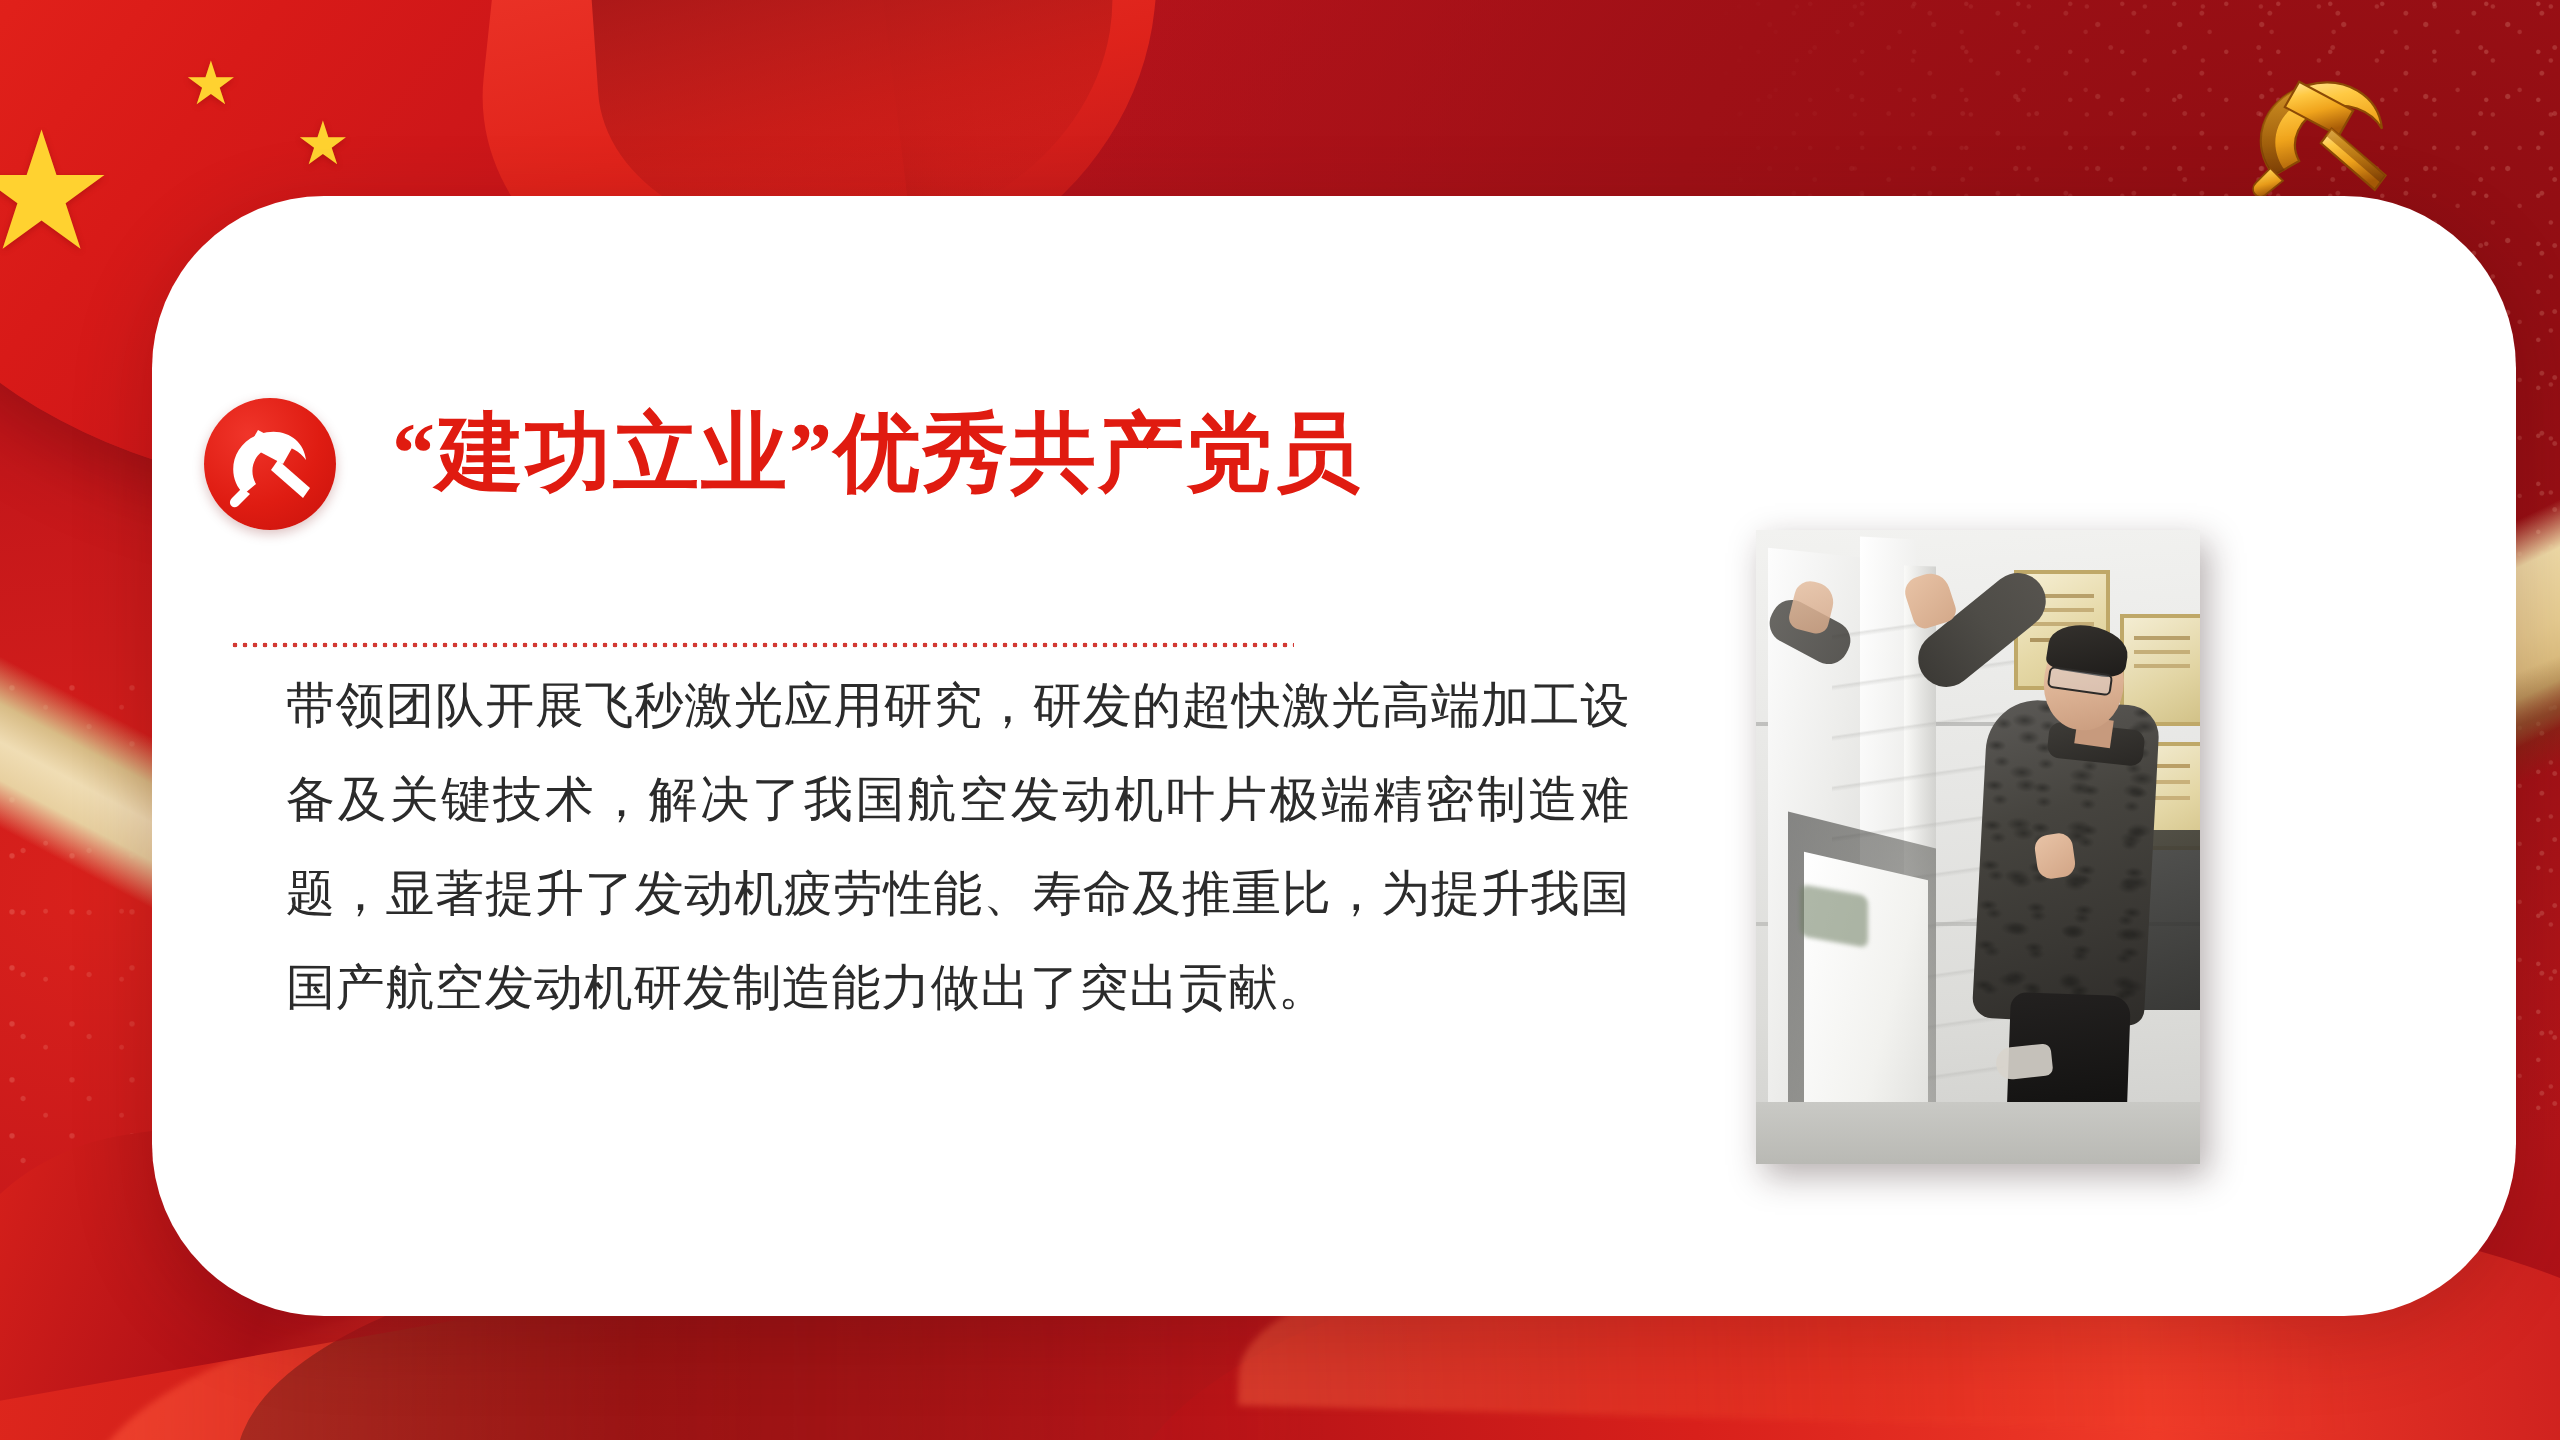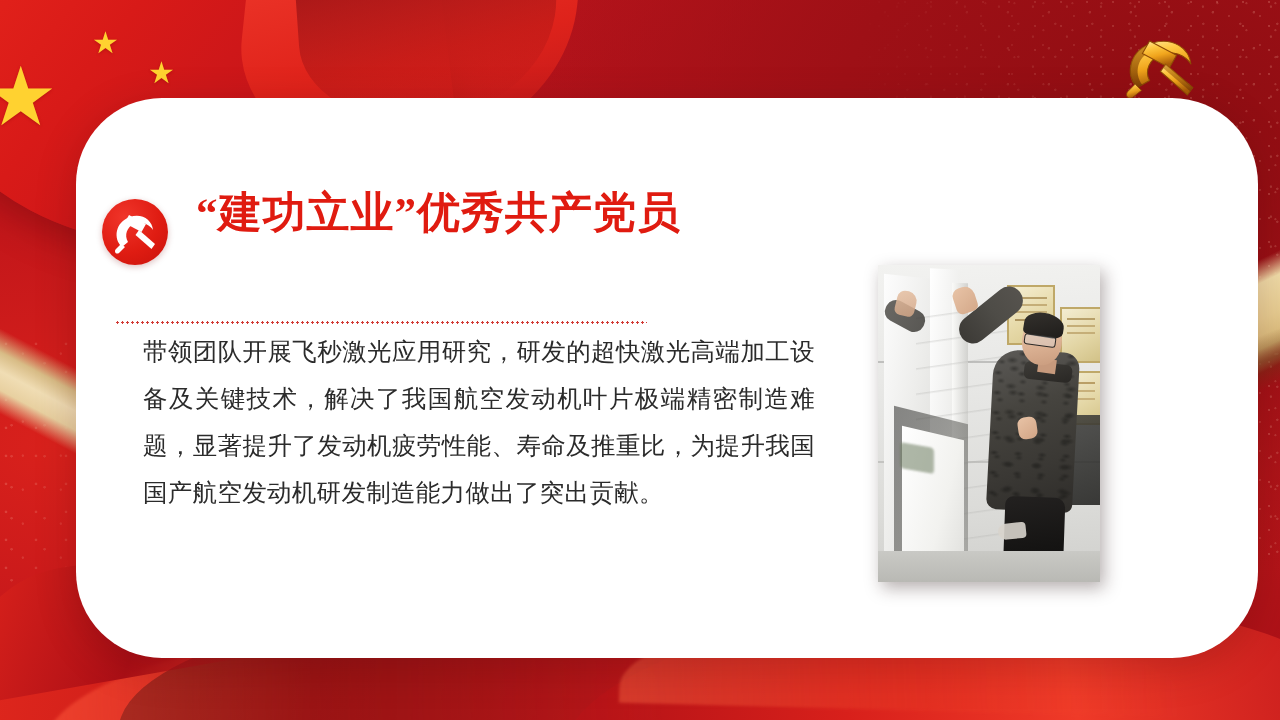--- a/index.html
+++ b/index.html
@@ -141,21 +141,21 @@
   
   .badge{
     position:absolute;left:102px;top:199px;width:66px;height:66px;
     border-radius:50%;
     background:radial-gradient(circle at 34% 28%,#F0352A 0%,#DF1C12 55%,#C8120C 100%);
     box-shadow:0 2px 6px rgba(120,10,10,.25);
   }
 
   
   .title-main{
-    position:absolute;left:196px;top:184px;width:700px;
+    position:absolute;left:196px;top:198px;width:700px;
     font-family:"Liberation Serif","DejaVu Serif",serif;
     font-weight:bold;font-size:43px;letter-spacing:1px;
     color:#E01B10;white-space:nowrap;
   }
   .title-name{
     position:absolute;left:196px;top:258px;width:540px;
     text-align:center;
     font-family:"Liberation Serif","DejaVu Serif",serif;
     font-weight:bold;font-size:41px;letter-spacing:4px;
     color:#6B2010;
@@ -165,21 +165,20 @@
     position:absolute;left:115px;top:321px;width:532px;height:3px;
     background-image:radial-gradient(circle,#D23A35 1.1px,transparent 1.3px);
     background-size:5px 3px;background-repeat:repeat-x;
   }
 
   .body-text{
     position:absolute;left:143px;top:330px;width:672px;
     font-size:24.5px;line-height:47px;color:#2B2B2B;
     text-align:justify;text-justify:inter-ideograph;
     letter-spacing:.3px;
-    font-family:Liberation Mono, monospace;
   }
 
   
   .photo{
     position:absolute;left:878px;top:265px;width:222px;height:317px;
     background:#DDD;overflow:hidden;
     box-shadow:4px 6px 16px rgba(40,20,20,.34), 0 0 0 1px rgba(255,255,255,.6) inset;
   }
   .ph{position:absolute;display:block;}
   

